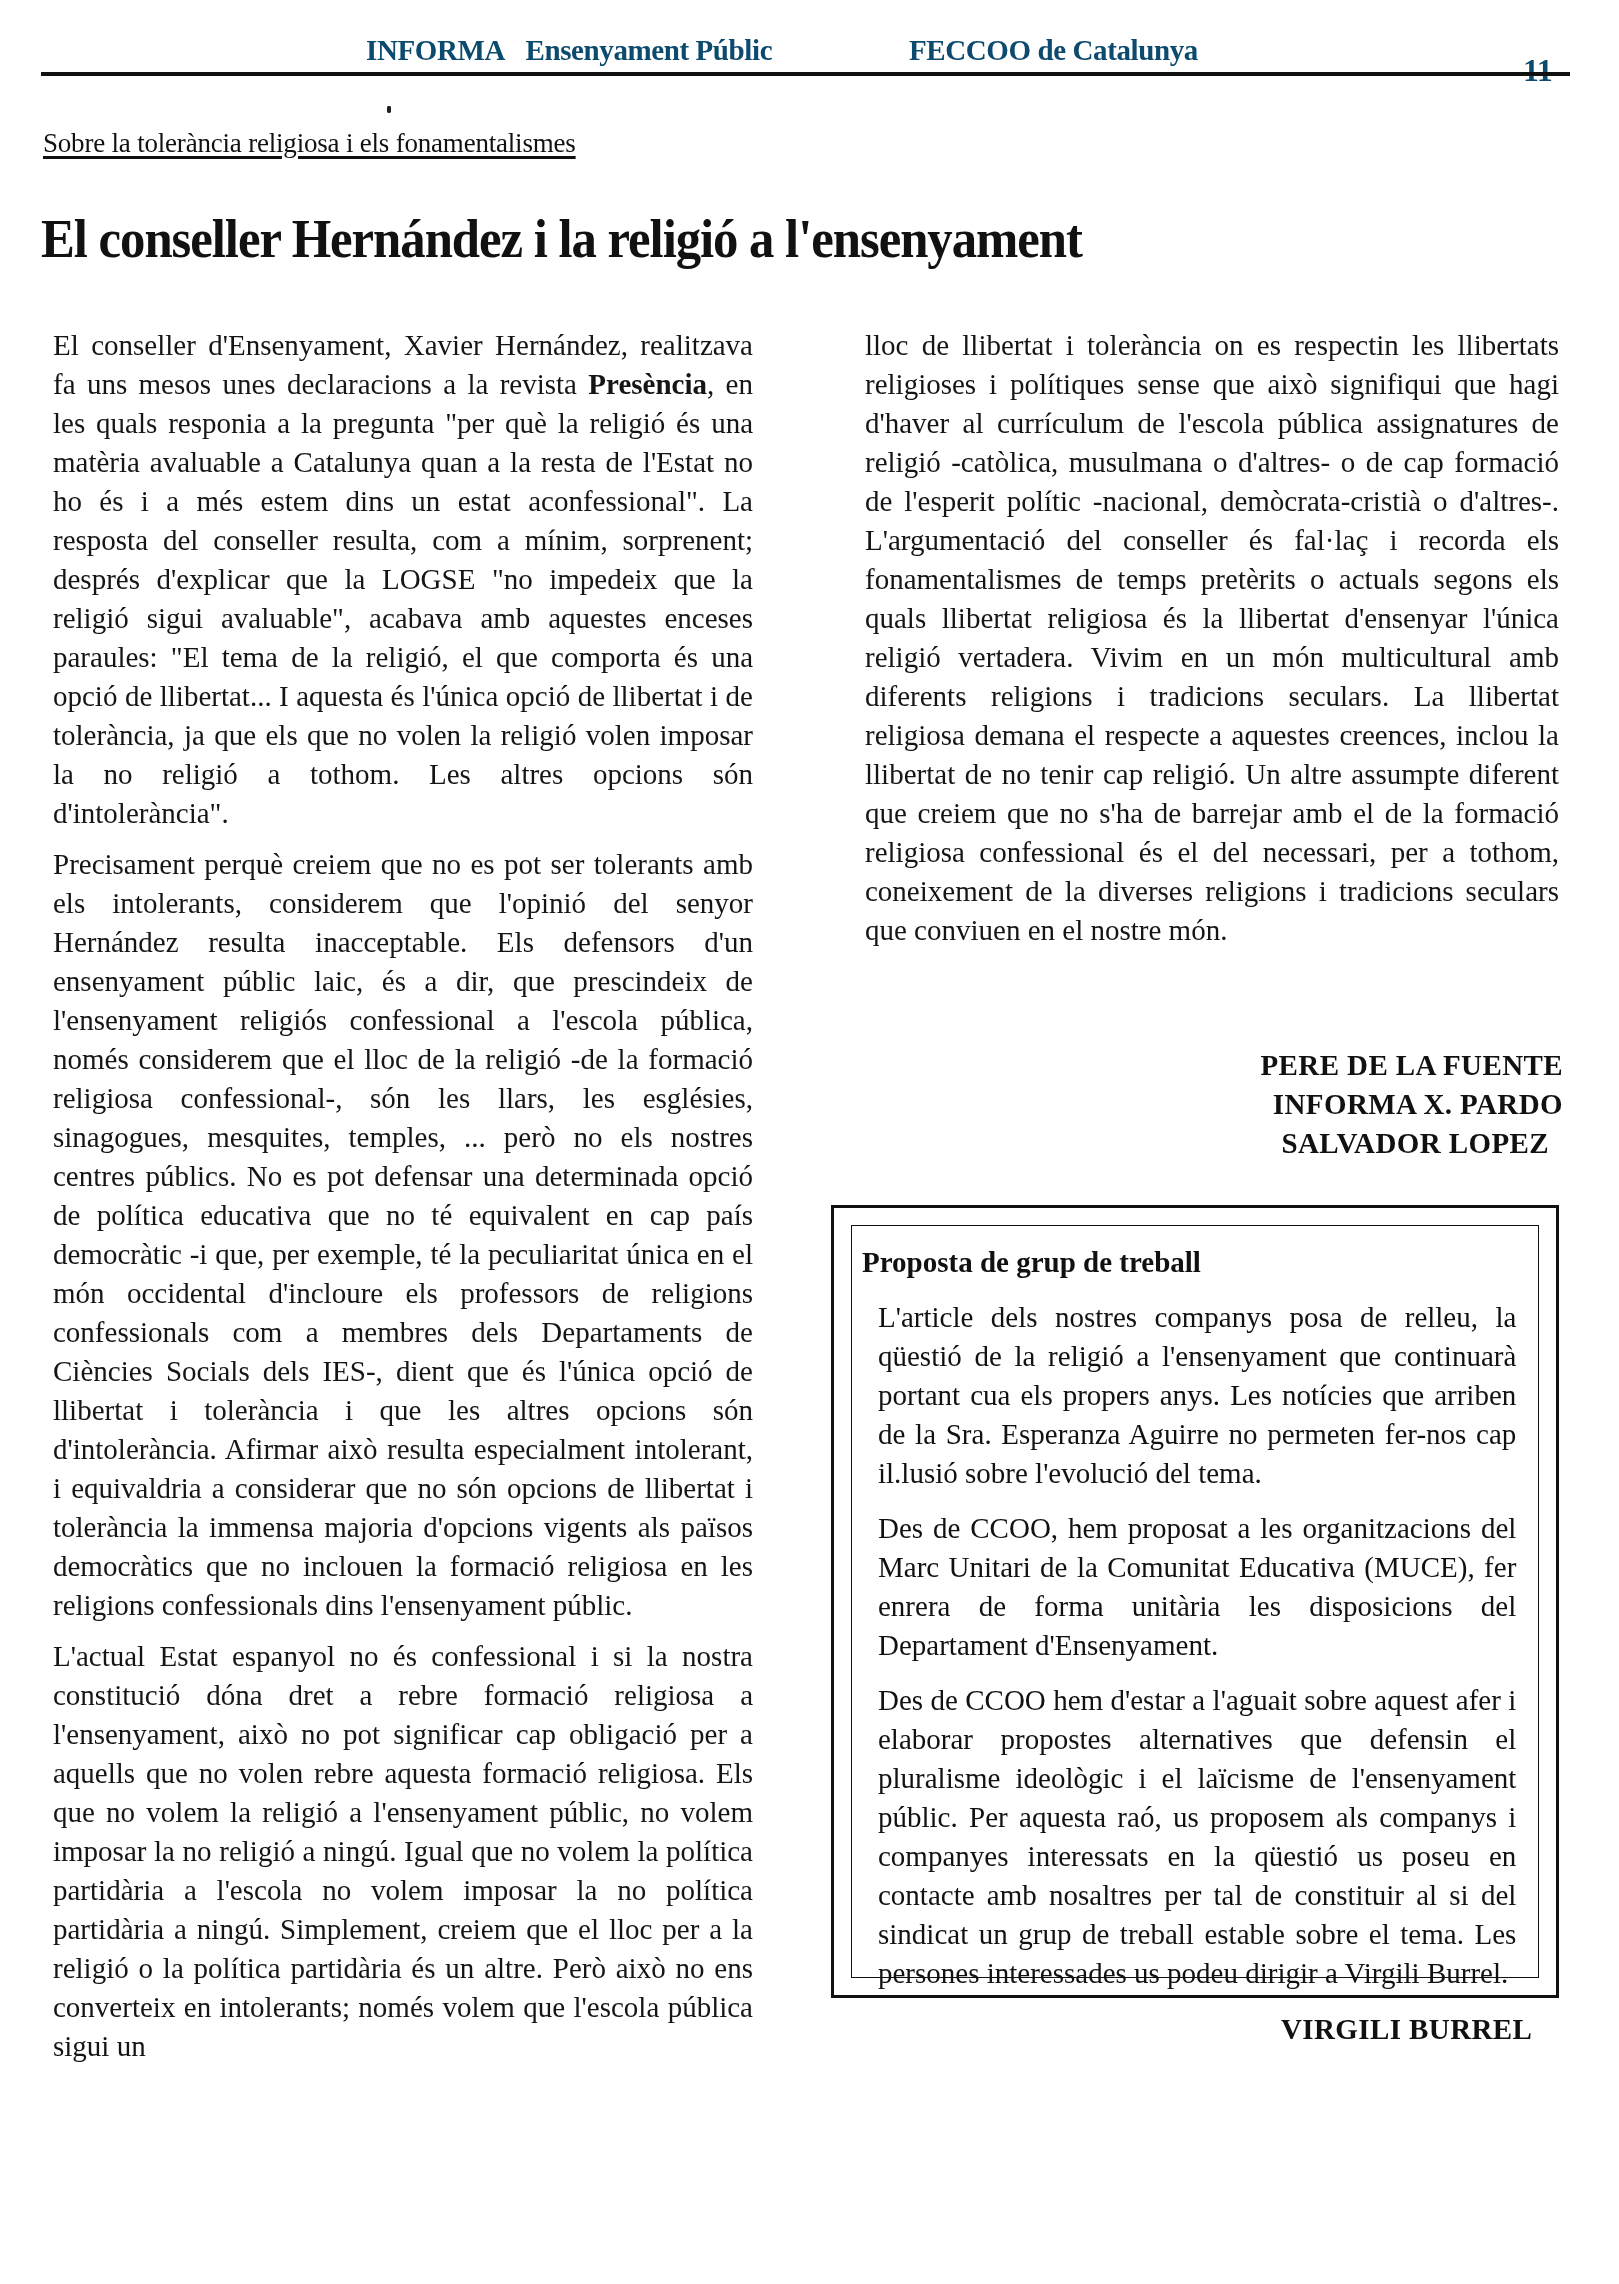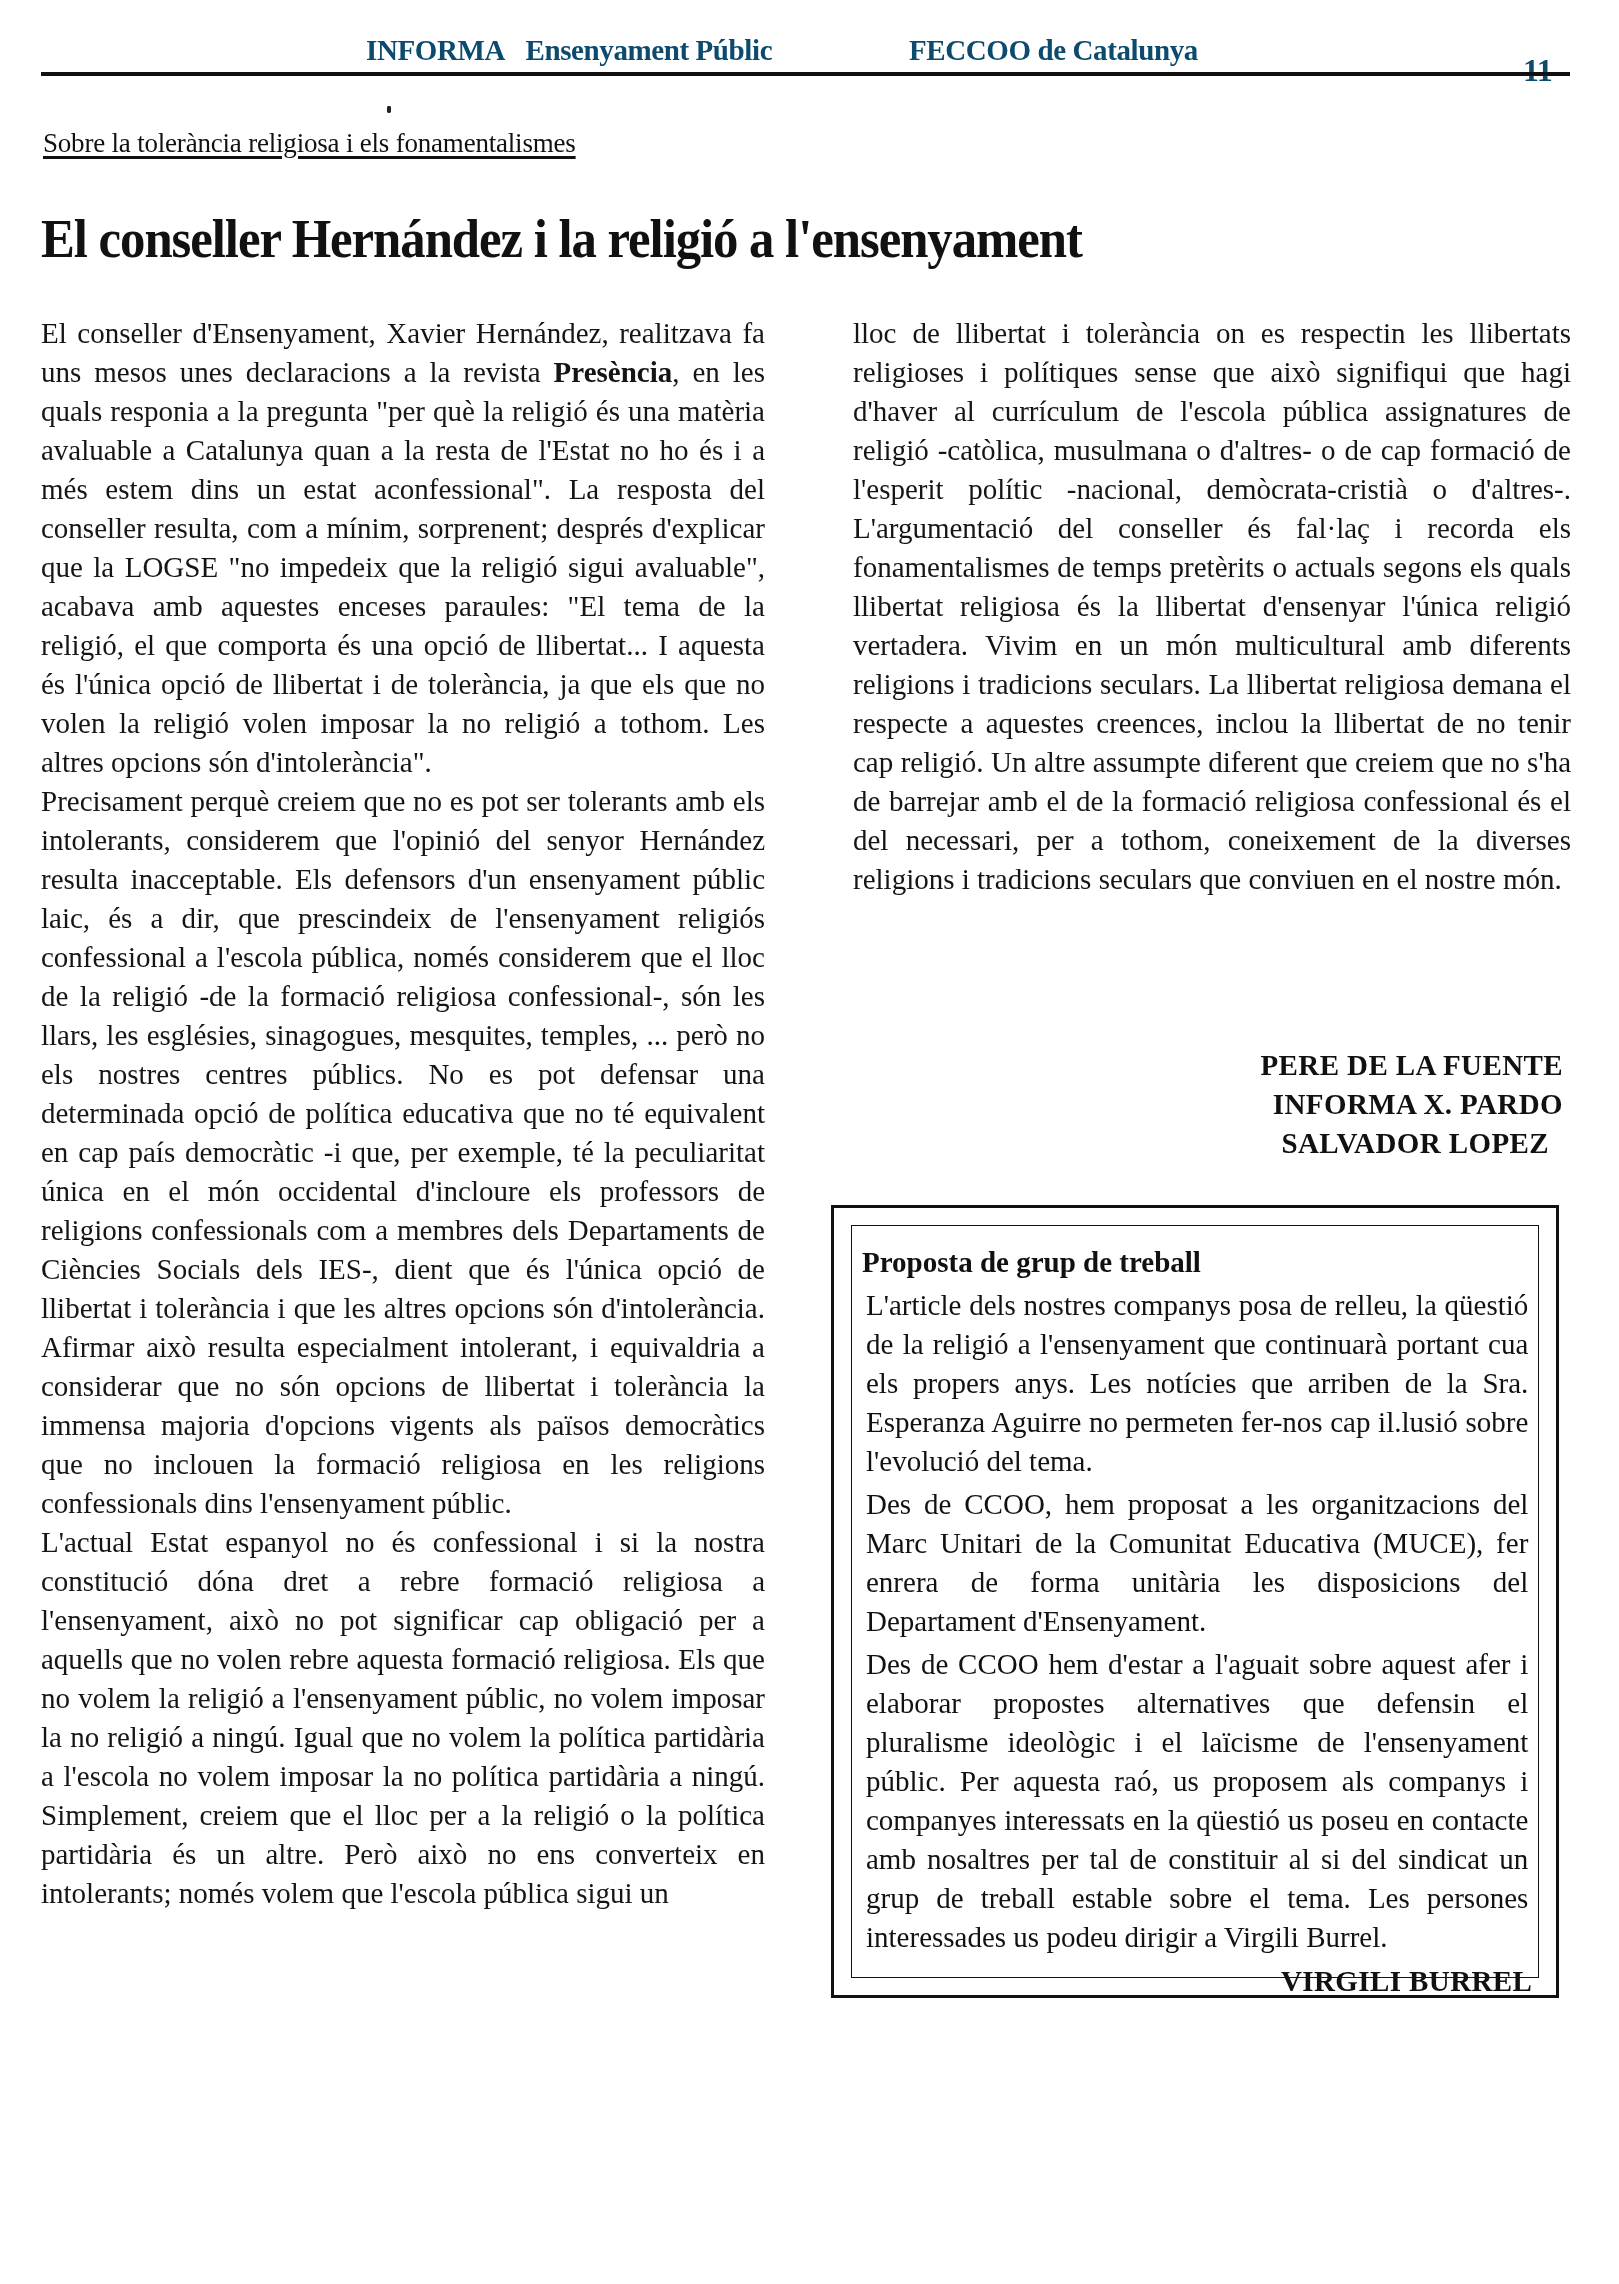--- a/index.html
+++ b/index.html
@@ -3,30 +3,30 @@
 <meta charset="utf-8">
 <style>
   html, body { margin: 0; padding: 0; background: #ffffff; }
   body { width: 1620px; height: 2284px; position: relative; overflow: hidden; color: #111; font-family: "Liberation Serif", serif; }
   .hdr { position: absolute; top: 34px; font-family: "Liberation Serif", serif; font-weight: bold; font-size: 29px; letter-spacing: -0.4px; color: #0c4a6e; white-space: nowrap; }
   .hdr-rule { position: absolute; left: 41px; width: 1529px; top: 72px; height: 4.3px; background: #111; }
   .subtitle { position: absolute; left: 43px; top: 128px; font-size: 27px; text-decoration: underline; text-decoration-thickness: 2.9px; text-underline-offset: 4.3px; white-space: nowrap; letter-spacing: -0.2px; }
   .dot { position: absolute; left: 387px; top: 106px; width: 3.6px; height: 6.5px; background: #222; border-radius: 1.4px; }
   .title { position: absolute; left: 41px; top: 208px; font-size: 54px; font-weight: bold; white-space: nowrap; letter-spacing: -1.1px; transform: scaleX(0.94); transform-origin: left top; }
   .col { position: absolute; font-size: 29px; line-height: 39px; text-align: justify; color: #151515; }
-  .col p { margin: 0; }
+  .col p { margin: 12px; }
   .col-left { left: 41px; top: 314px; width: 724px; }
   .col-right { left: 853px; top: 314px; width: 718px; }
   .bold { font-weight: bold; }
   .authors { position: absolute; right: 57px; top: 1046px; text-align: right; font-weight: bold; font-size: 29px; line-height: 39px; letter-spacing: 0.4px; }
   .box { position: absolute; left: 831px; top: 1205px; width: 728px; height: 793px; border: 3.6px solid #111; box-sizing: border-box; padding: 17px; }
   .box-inner { border: 1.4px solid #111; height: 100%; box-sizing: border-box; padding: 16px 5.7px 0 10px; }
   .box-title { font-weight: bold; font-size: 29px; line-height: 40px; }
   .box-body { font-size: 29px; line-height: 39px; text-align: justify; }
-  .box-body p { margin: 4px; }
+  .box-body p { margin: 16px; }
   .box-sign { text-align: right; font-weight: bold; font-size: 29px; line-height: 40px; letter-spacing: 0.4px; }
 </style>
 </head>
 <body>
 
 <div class="hdr" style="left:366px;">
   <span>INFORMA</span>&nbsp;&nbsp;
   <span>Ensenyament Públic</span>
 </div>
 <div class="hdr" style="left:909px;">FECCOO de Catalunya</div>

